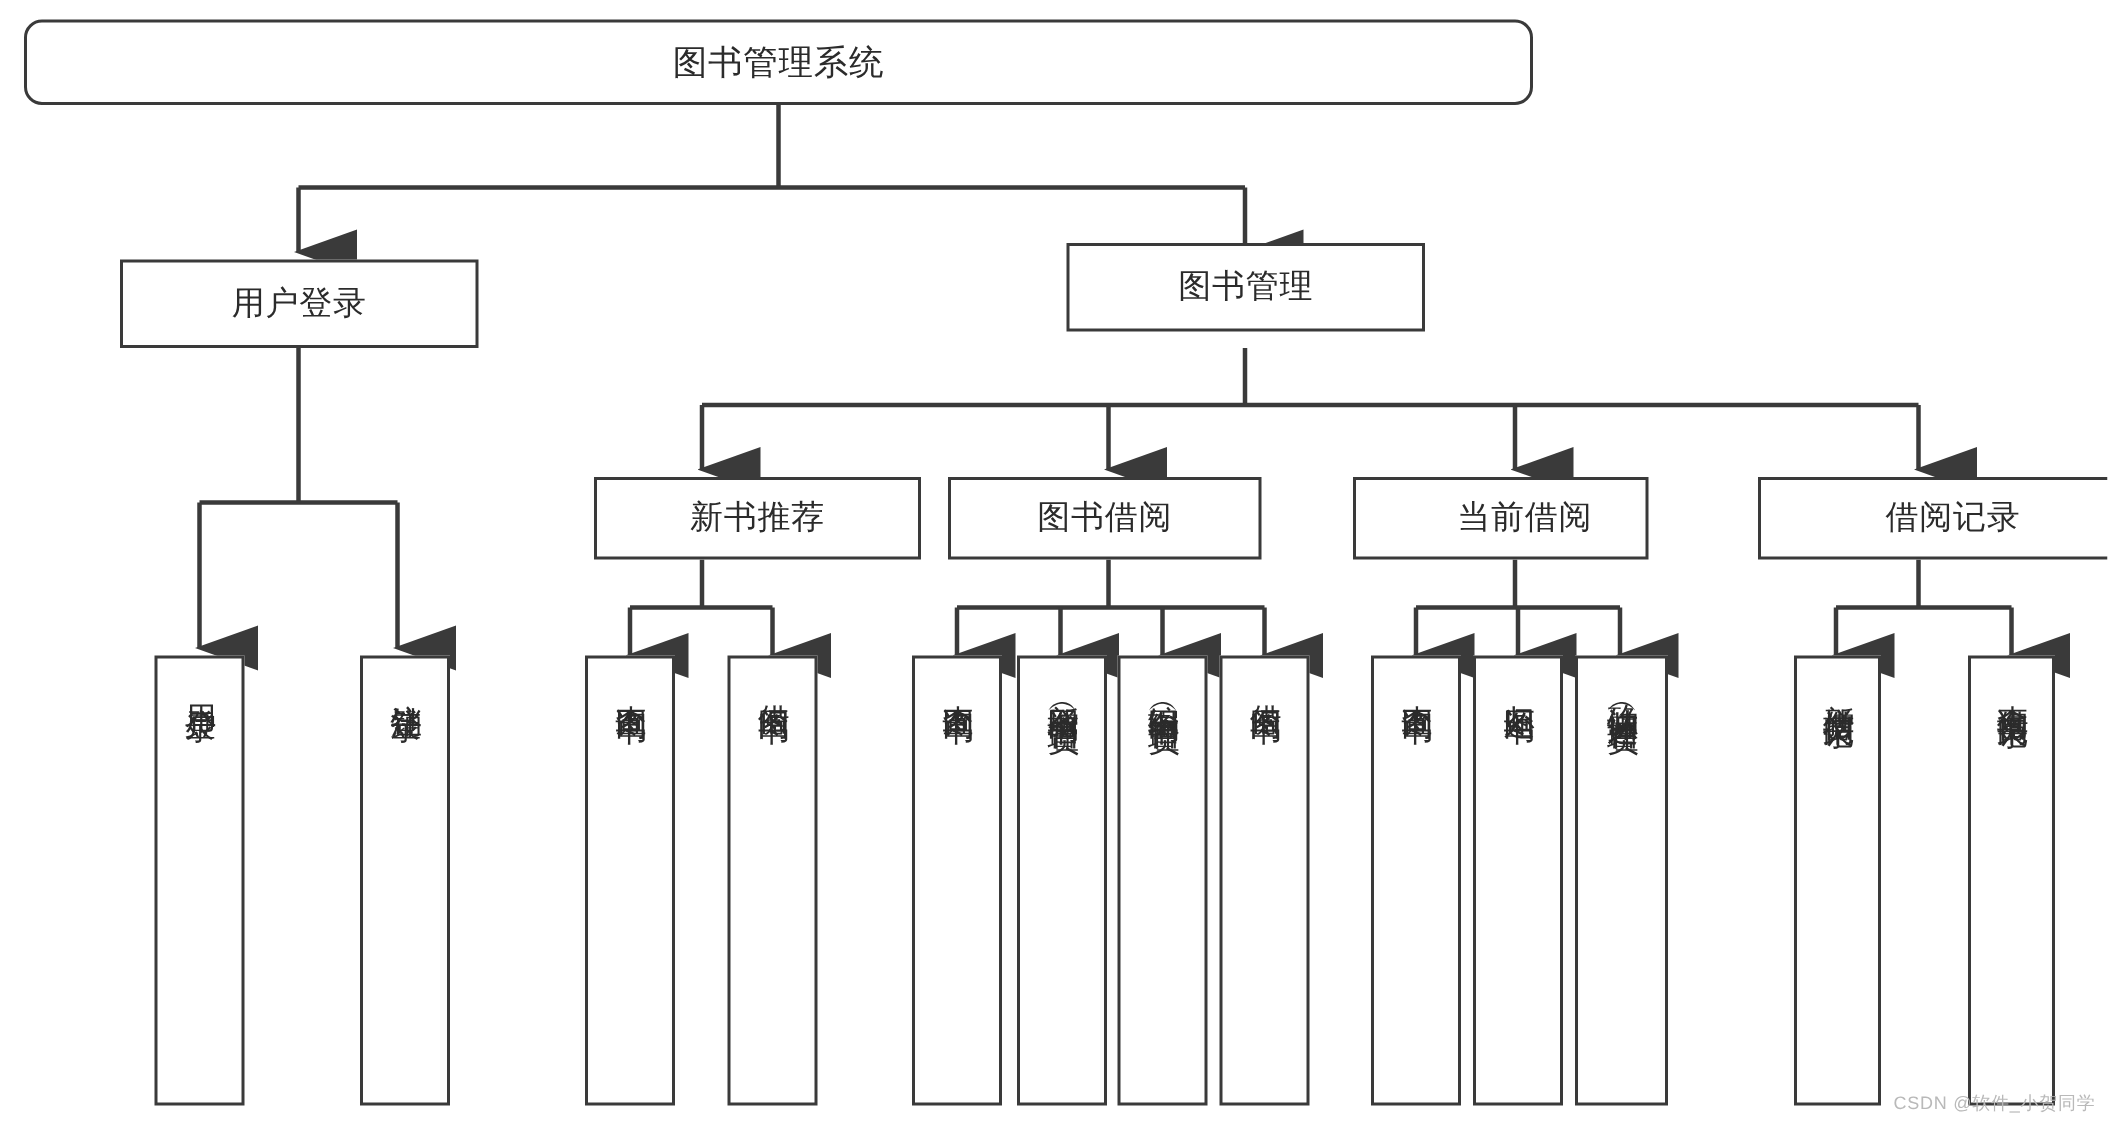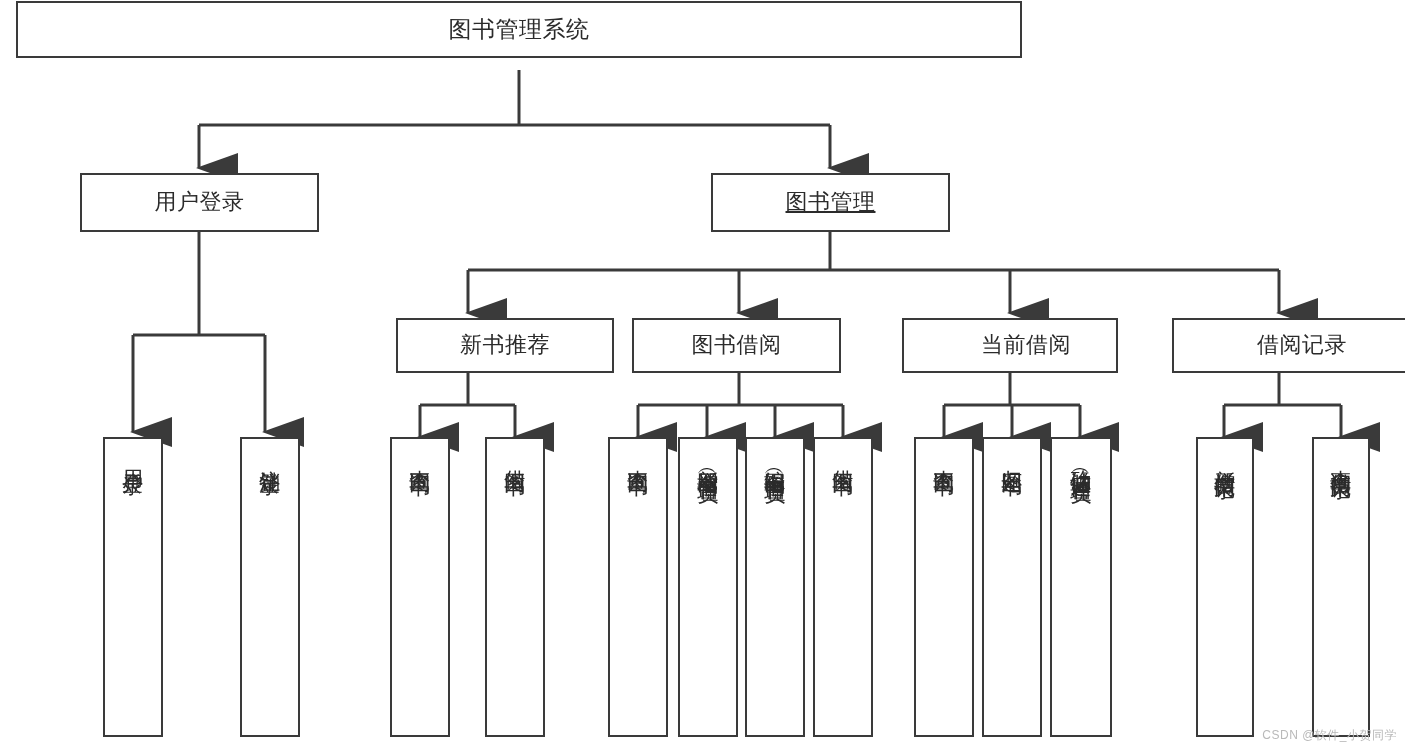--- a/index.html
+++ b/index.html
@@ -116,41 +116,41 @@
       <path d="M 1012 405 L 1012 437" marker-end="url(#arrow)"></path>
       <path d="M 1080 405 L 1080 437" marker-end="url(#arrow)"></path>
 
       <path d="M 1279 373 L 1279 405"></path>
       <path d="M 1224 405 L 1341 405"></path>
       <path d="M 1224 405 L 1224 437" marker-end="url(#arrow)"></path>
       <path d="M 1341 405 L 1341 437" marker-end="url(#arrow)"></path>
     </g>
   </svg>
 
-  <div class="node h root" style="left:16px;top:1px;width:1006px;height:57px;">
+  <div class="node h root" style="left:16px;top:13px;width:1006px;height:57px;border-radius:12px;">
     <span>图书管理系统</span>
   </div>
 
   <div class="node h" style="left:80px;top:173px;width:239px;height:59px;">
     <span>用户登录</span>
   </div>
 
-  <div class="node h" style="left:711px;top:173px;width:239px;height:59px;text-decoration:underline;">
+  <div class="node h" style="left:711px;top:162px;width:239px;height:59px;">
     <span>图书管理</span>
   </div>
 
   <div class="node h" style="left:360px;top:318px;width:218px;height:55px;margin-left:36px;">
     <span>新书推荐</span>
   </div>
 
   <div class="node h" style="left:632px;top:318px;width:209px;height:55px;">
     <span>图书借阅</span>
   </div>
 
-  <div class="node h" style="left:902px;top:318px;width:216px;height:55px;padding-left:32px;">
+  <div class="node h" style="left:902px;top:318px;width:197px;height:55px;padding-left:32px;">
     <span>当前借阅</span>
   </div>
 
   <div class="node h" style="left:1172px;top:318px;width:260px;height:55px;">
     <span>借阅记录</span>
   </div>
 
   <div class="node v" style="left:103px;top:437px;width:60px;height:300px;">
     <span class="vtext">用户登录</span>
   </div>

